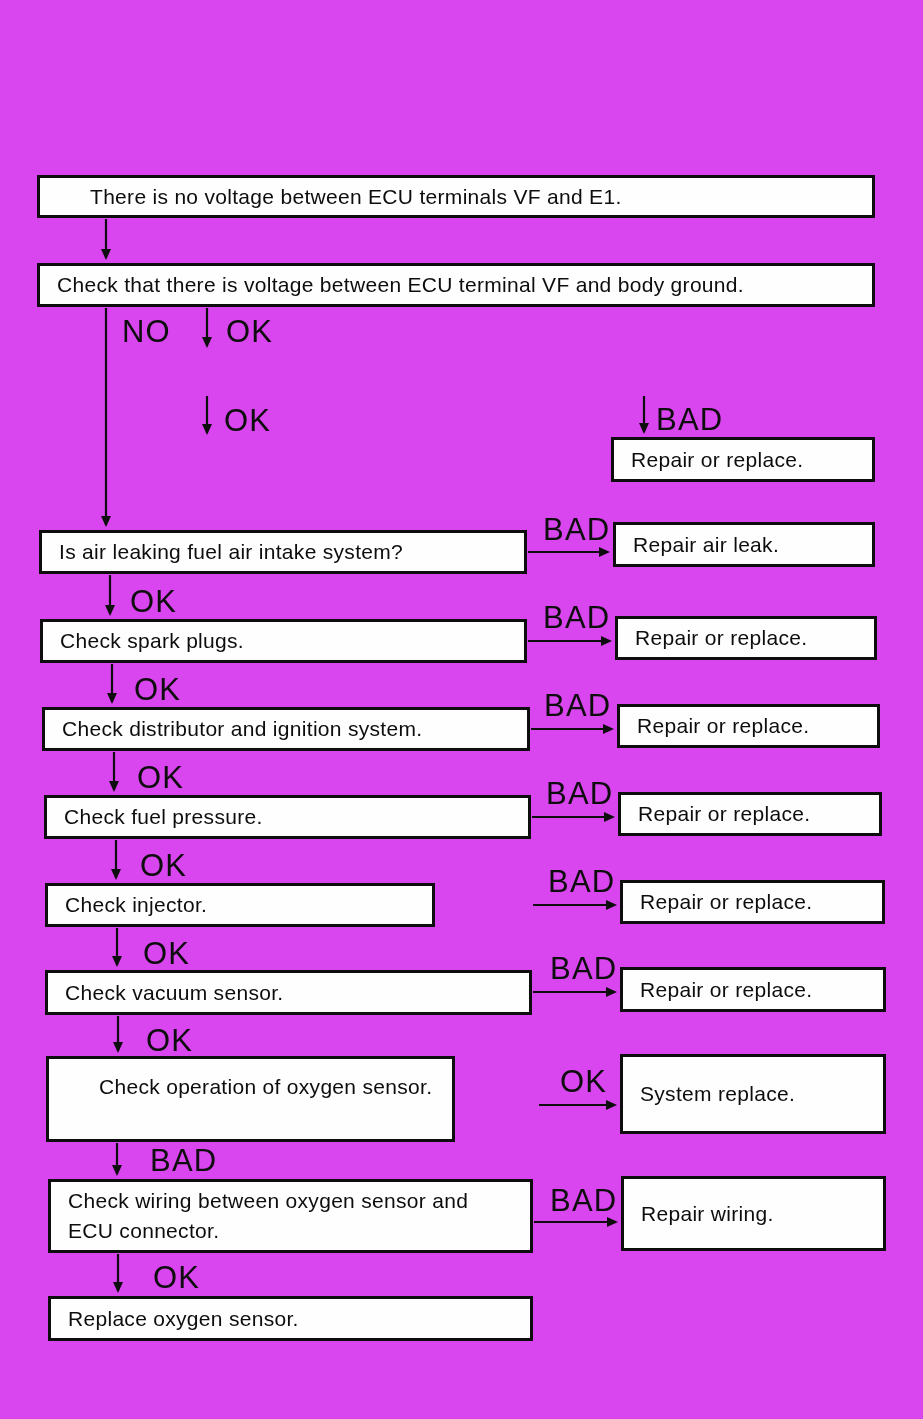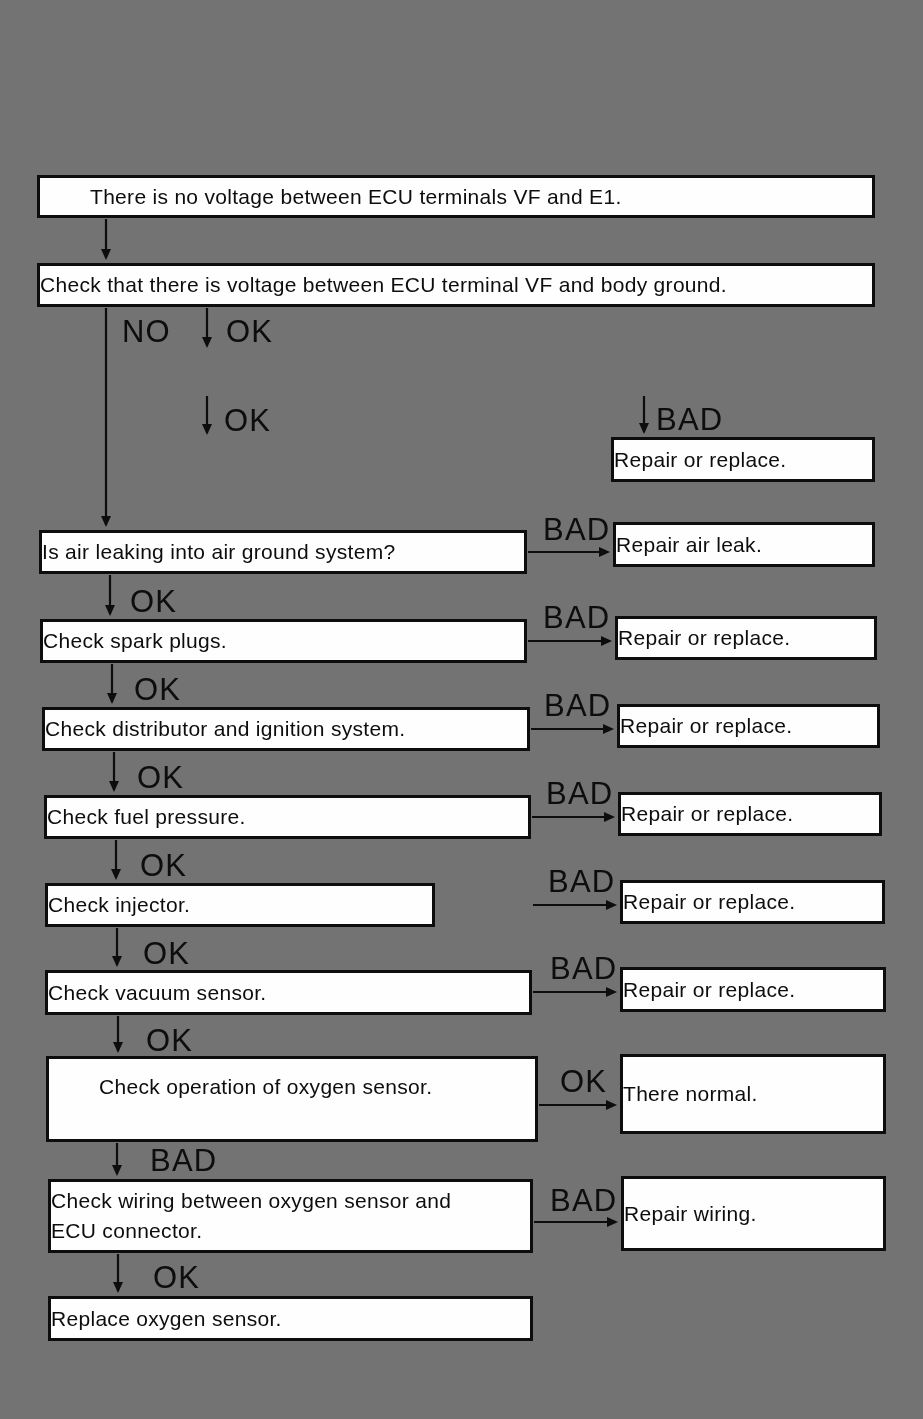--- a/index.html
+++ b/index.html
@@ -4,21 +4,21 @@
 <style>
   html, body {
     margin: 0;
     padding: 0;
     background: #ffffff;
   }
   .page {
     position: relative;
     width: 923px;
     height: 1419px;
-    background: #737373;
+    background: #d946ef;
     font-family: "Liberation Sans", sans-serif;
     color: #0d0d0d;
     overflow: hidden;
   }
   .connectors {
     position: absolute;
     left: 0;
     top: 0;
     width: 923px;
     height: 1419px;
@@ -26,20 +26,21 @@
   .node {
     position: absolute;
     box-sizing: border-box;
     border: 3px solid #0d0d0d;
     background: #fefefe;
     display: flex;
     align-items: center;
     font-size: 21px;
     line-height: 1.42;
     letter-spacing: 0.3px;
+    padding-left: 17px;
     padding-right: 8px;
   }
   .node.pad-lg { padding-left: 50px; }
   .node.top-align {
     align-items: flex-start;
     padding-top: 13px;
     padding-left: 50px;
   }
   .node.wrap2 { padding-right: 58px; }
   .branch-label {
@@ -96,21 +97,21 @@
     <span>Check that there is voltage between ECU terminal VF and body ground.</span>
   </div>
 
 
 
   <div class="node" style="left:611px; top:437px; width:264px; height:45px">
     <span>Repair or replace.</span>
   </div>
 
   <div class="node" style="left:39px; top:530px; width:488px; height:44px">
-    <span>Is air leaking into air ground system?</span>
+    <span>Is air leaking fuel air intake system?</span>
   </div>
 
   <div class="node" style="left:613px; top:522px; width:262px; height:45px">
     <span>Repair air leak.</span>
   </div>
 
   <div class="node" style="left:40px; top:619px; width:487px; height:44px">
     <span>Check spark plugs.</span>
   </div>
 
@@ -143,26 +144,26 @@
   </div>
 
   <div class="node" style="left:45px; top:970px; width:487px; height:45px">
     <span>Check vacuum sensor.</span>
   </div>
 
   <div class="node" style="left:620px; top:967px; width:266px; height:45px">
     <span>Repair or replace.</span>
   </div>
 
-  <div class="node top-align" style="left:46px; top:1056px; width:492px; height:86px">
+  <div class="node top-align" style="left:46px; top:1056px; width:409px; height:86px">
     <span>Check operation of oxygen sensor.</span>
   </div>
 
   <div class="node" style="left:620px; top:1054px; width:266px; height:80px">
-    <span>There normal.</span>
+    <span>System replace.</span>
   </div>
 
   <div class="node" style="left:621px; top:1176px; width:265px; height:75px">
     <span>Repair wiring.</span>
   </div>
 
   <div class="node wrap2" style="left:48px; top:1179px; width:485px; height:74px">
     <span>Check wiring between oxygen sensor and ECU connector.</span>
   </div>
 

